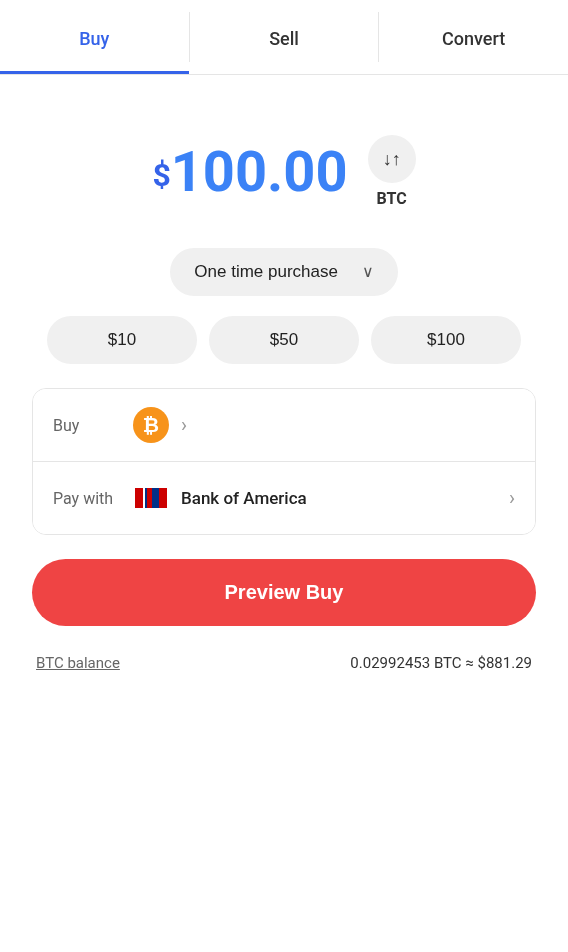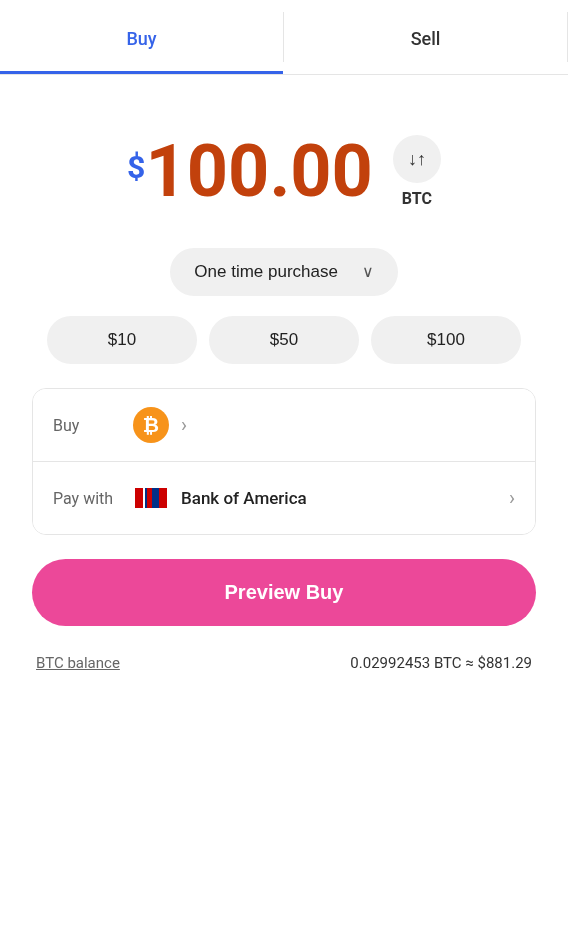--- a/index.html
+++ b/index.html
@@ -73,23 +73,23 @@
     }
 
     .currency-symbol {
       font-size: 32px;
       font-weight: 700;
       color: #3563e9;
       margin-top: 12px;
     }
 
     .amount-value {
-      font-size: 72px;
+      font-size: 56px;
       font-weight: 700;
-      color: #c2410c;
+      color: #3b82f6;
       line-height: 1;
     }
 
     .currency-toggle {
       display: flex;
       flex-direction: column;
       align-items: center;
       gap: 6px;
     }
 
@@ -225,21 +225,21 @@
     }
 
     .chevron-right {
       color: #999;
       font-size: 20px;
     }
 
     
     .preview-buy-btn {
       width: 100%;
-      background: #ec4899;
+      background: #ef4444;
       color: white;
       border: none;
       border-radius: 50px;
       padding: 22px;
       font-size: 20px;
       font-weight: 600;
       cursor: pointer;
       margin-bottom: 28px;
     }
 
@@ -269,20 +269,23 @@
 
 <div class="tab-bar">
   <div class="tab-item active">
     <span>Buy</span>
   </div>
   <div class="tab-divider"></div>
   <div class="tab-item">
     <span>Sell</span>
   </div>
   <div class="tab-divider"></div>
+  <div class="tab-item">
+    <span>Convert</span>
+  </div>
 </div>
 
 <div class="main-content">
 
   <div class="amount-section">
     <div class="amount-display">
       <span class="currency-symbol">$</span>
       <span class="amount-value">100.00</span>
     </div>
     <div class="currency-toggle">

